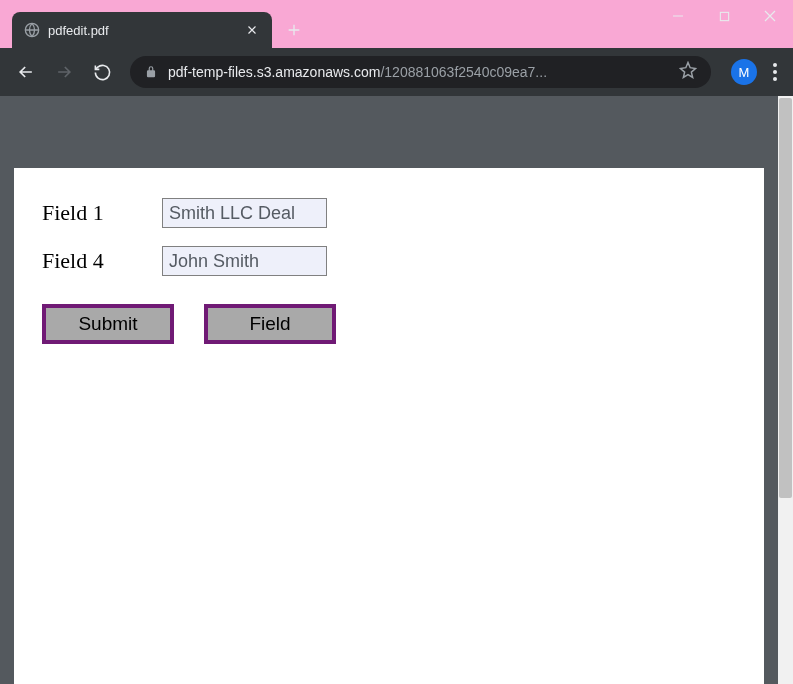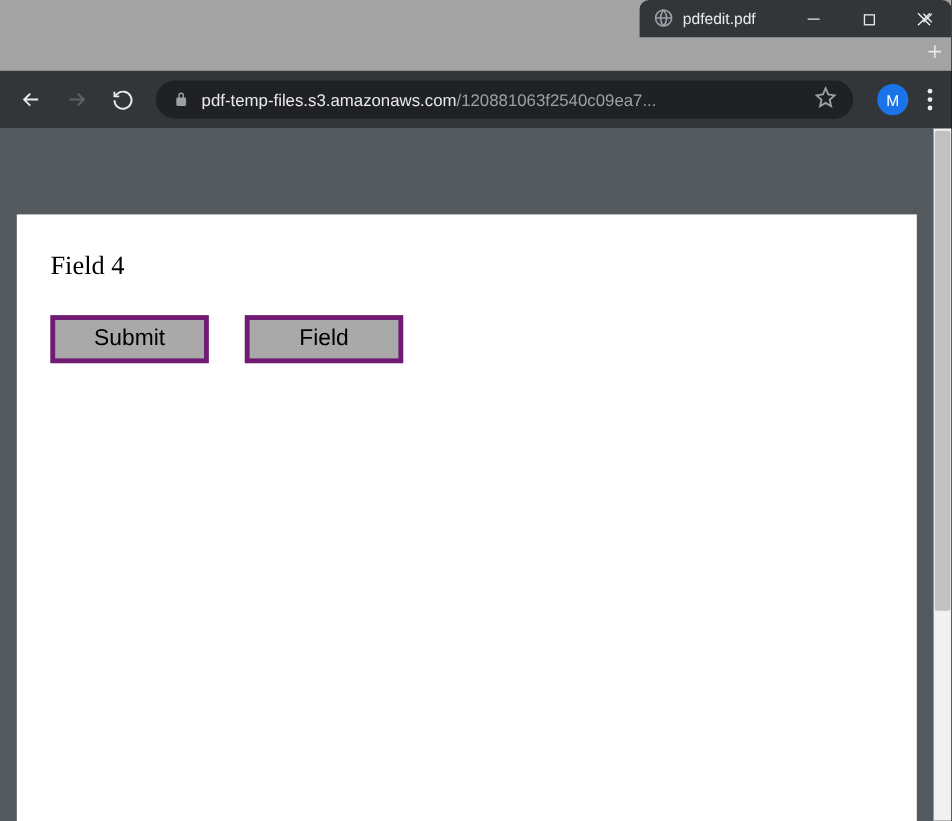--- a/index.html
+++ b/index.html
@@ -7,27 +7,26 @@
       width: 793px;
       height: 684px;
       font-family: -apple-system, BlinkMacSystemFont, "Segoe UI", Arial, sans-serif;
       background: #202124;
       overflow: hidden;
       position: relative;
     }
 
     
     .titlebar {
-      height: 59px;
-      background: #a3a3a3;
+      height: 48px;
+      background: #f9a8d4;
       display: flex;
       align-items: flex-end;
       padding-left: 12px;
       position: relative;
-      flex-direction: column;
     }
     .tab {
       background: #323639;
       height: 36px;
       width: 260px;
       border-radius: 8px 8px 0 0;
       display: flex;
       align-items: center;
       padding: 0 12px;
       gap: 8px;
@@ -323,23 +322,28 @@
     <span></span>
       <span></span>
       <span></span>
   </div>
 </div>
 
 <div class="viewport">
   <div class="page-wrap">
     <div class="pdf-page">
 
+      <div class="form-row">
+        <span class="form-label">Field 1</span>
+        <input class="text-input" type="text" value="Smith LLC Deal" style="">
+      </div>
 
       <div class="form-row">
         <span class="form-label">Field 4</span>
+        <input class="text-input" type="text" value="John Smith" style="">
       </div>
 
 
       <div class="button-row">
         <div class="pdf-btn">Submit</div>
         <div class="pdf-btn">Field</div>
       </div>
 
     </div>
   </div>

